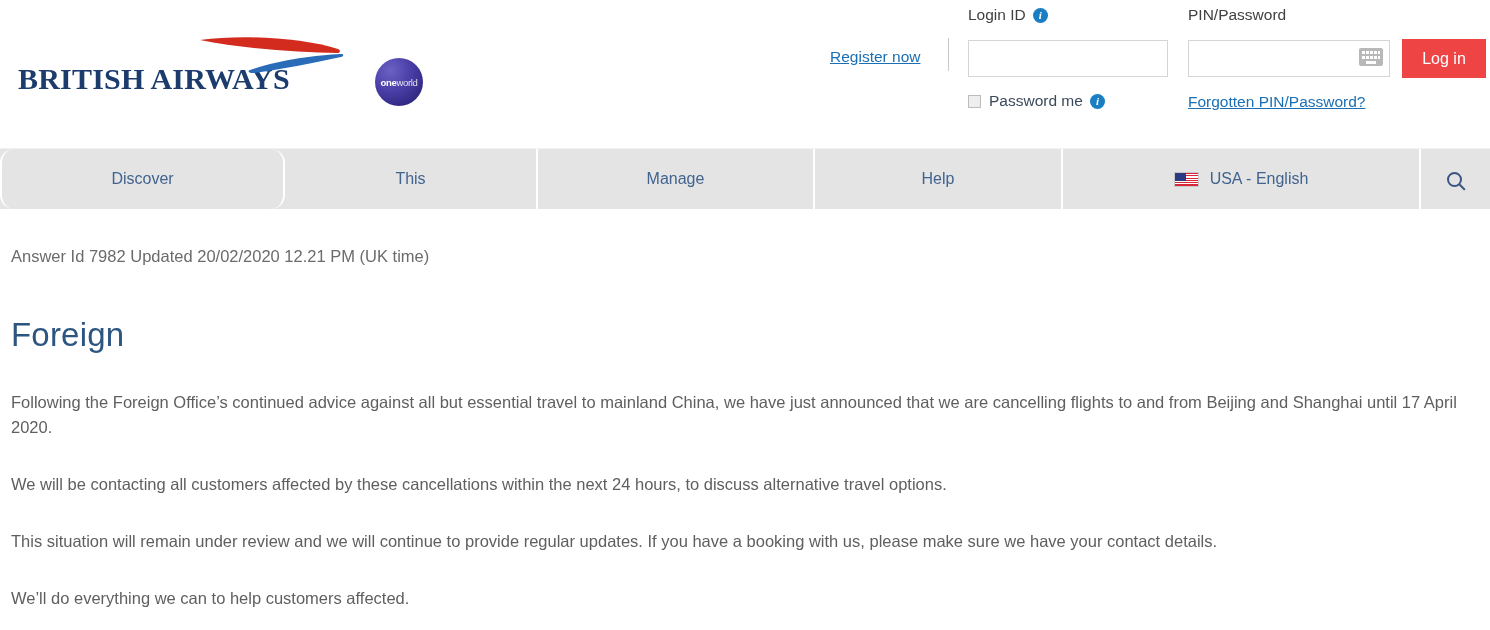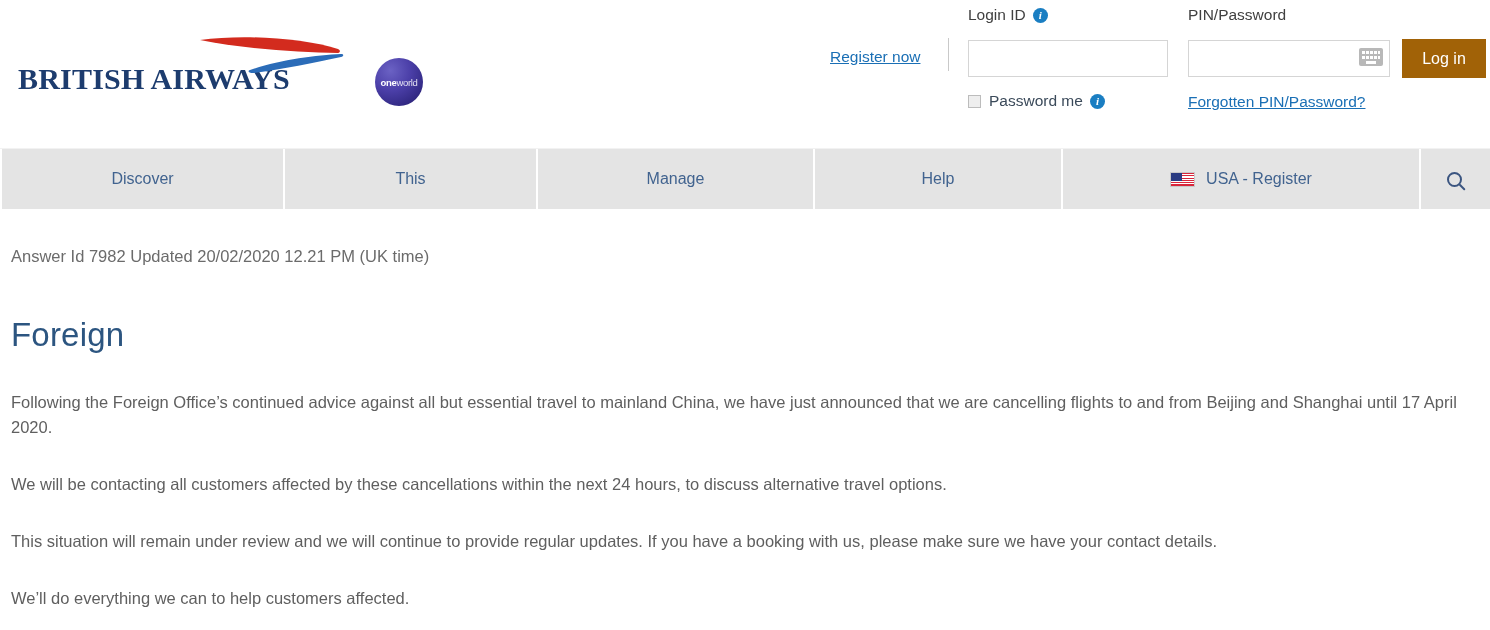--- a/index.html
+++ b/index.html
@@ -189,21 +189,21 @@
     position: absolute;
     left: 4px; right: 4px; top: 0; bottom: 0;
     background: #ffffff;
   }
   .login-btn {
     position: absolute;
     left: 572px;
     top: 39px;
     width: 84px;
     height: 39px;
-    background: #a16207;
+    background: #ef4444;
     color: #ffffff;
     border: none;
     font-family: "Liberation Sans", sans-serif;
     font-size: 16px;
     cursor: pointer;
   }
   .remember-wrap {
     position: absolute;
     left: 138px;
     top: 92px;
@@ -251,21 +251,21 @@
     display: flex;
     align-items: center;
     justify-content: center;
     font-size: 16px;
     color: #41638f;
     border-right: 2px solid #ffffff;
     cursor: pointer;
     white-space: nowrap;
   }
   .nav-item.first { border-left: 2px solid #ffffff; }
-  .nav-discover { width: 285px; }
+  .nav-discover { width: 285px; border-radius: 14px; }
   .nav-book     { width: 253px; }
   .nav-manage   { width: 277px; }
   .nav-help     { width: 248px; }
   .nav-lang     { width: 358px; }
   .nav-search   { width: 67px; border-right: none; }
   .flag {
     width: 25px;
     height: 15px;
     margin-right: 11px;
     position: relative;
@@ -390,21 +390,21 @@
     <span>This</span>
   </div>
   <div class="nav-item nav-manage">
     <span>Manage</span>
   </div>
   <div class="nav-item nav-help">
     <span>Help</span>
   </div>
   <div class="nav-item nav-lang">
     <span class="flag"></span>
-    <span>USA - Register</span>
+    <span>USA - English</span>
   </div>
   <div class="nav-item nav-search">
     <span class="mag"></span>
   </div>
 </div>
 
 <div class="content">
   <div class="answer-meta">Answer Id 7982 Updated 20/02/2020 12.21 PM (UK time)</div>
   <h1 class="summary-title">Foreign</h1>
   <p class="para p1">Following the Foreign Office’s continued advice against all but essential travel to mainland China, we have just announced that we are cancelling flights to and from Beijing and Shanghai until 17 April 2020.</p>

